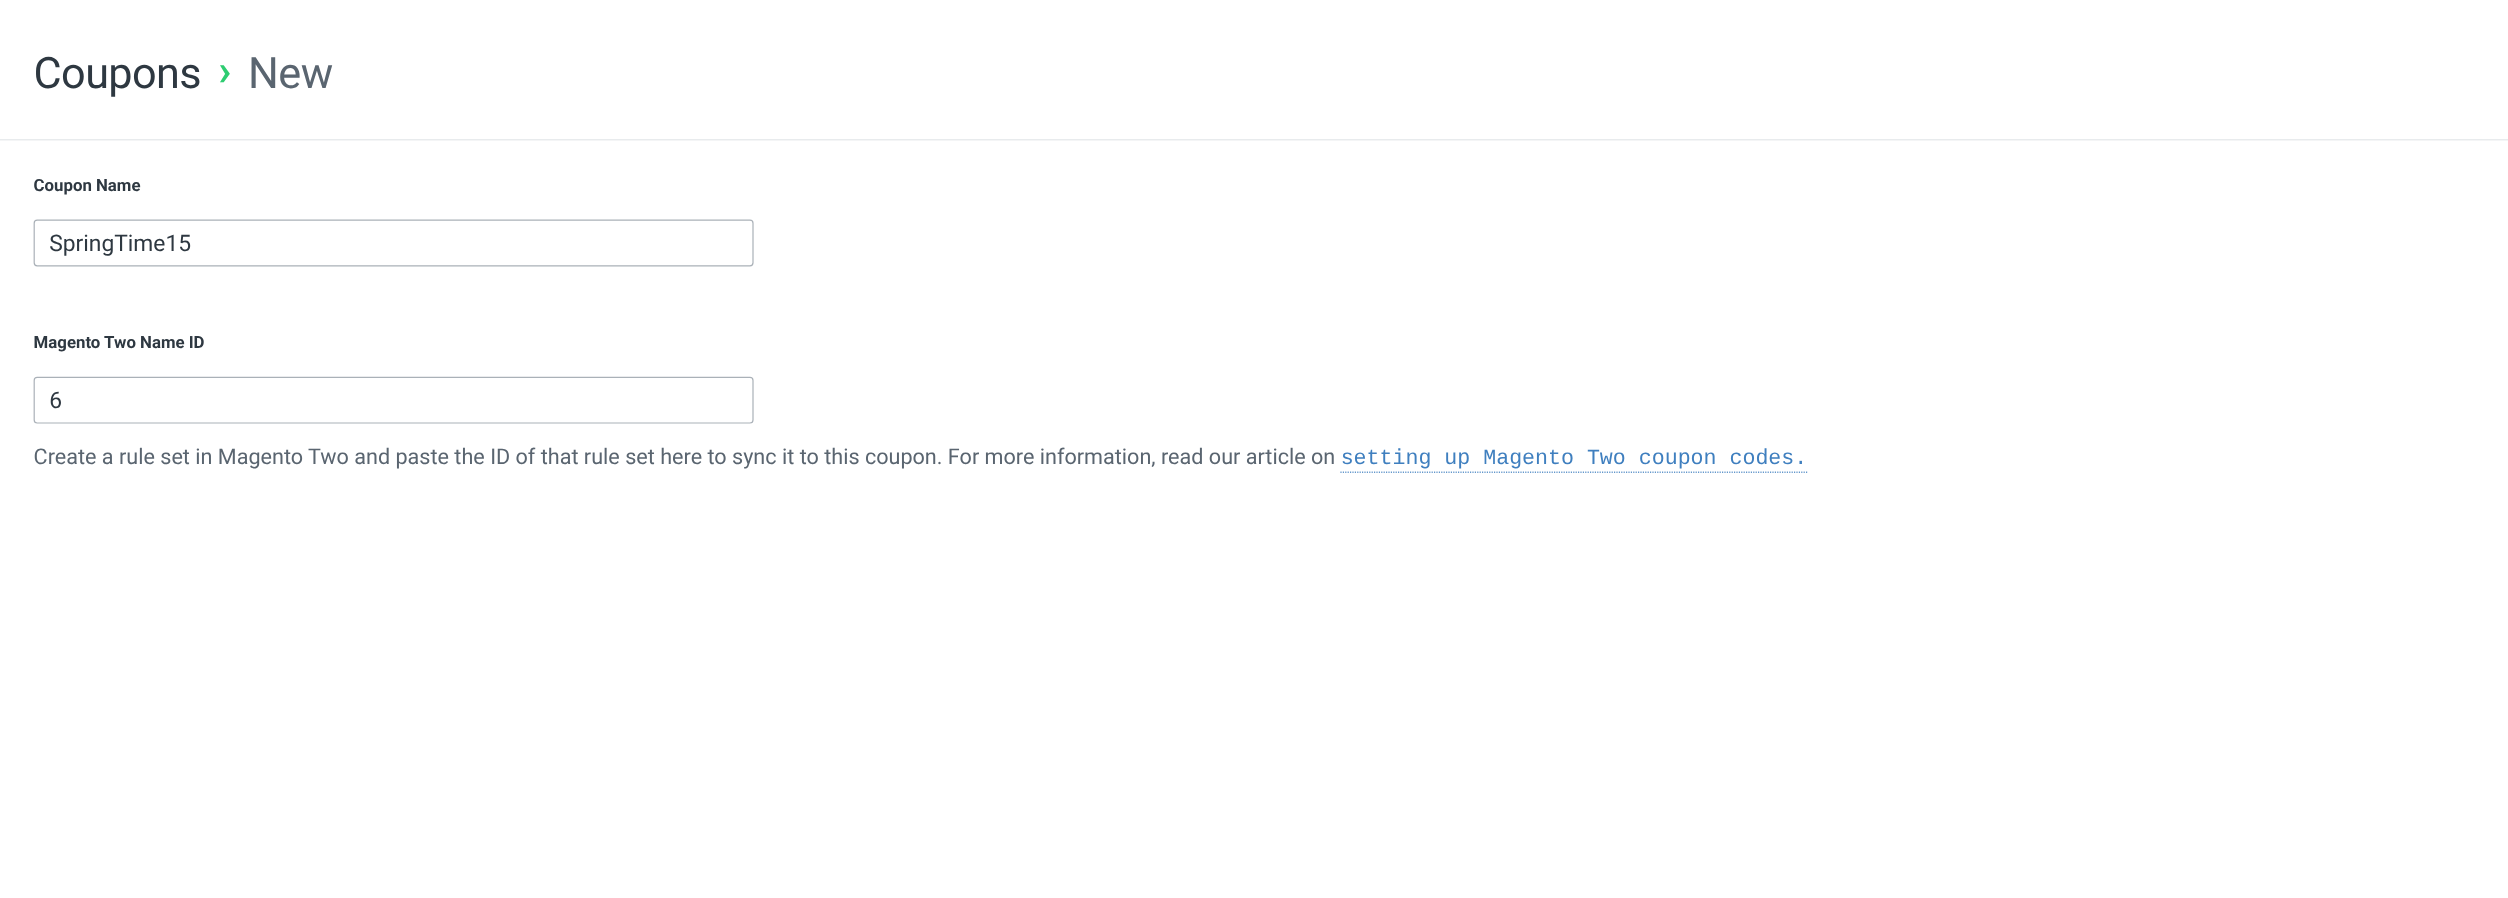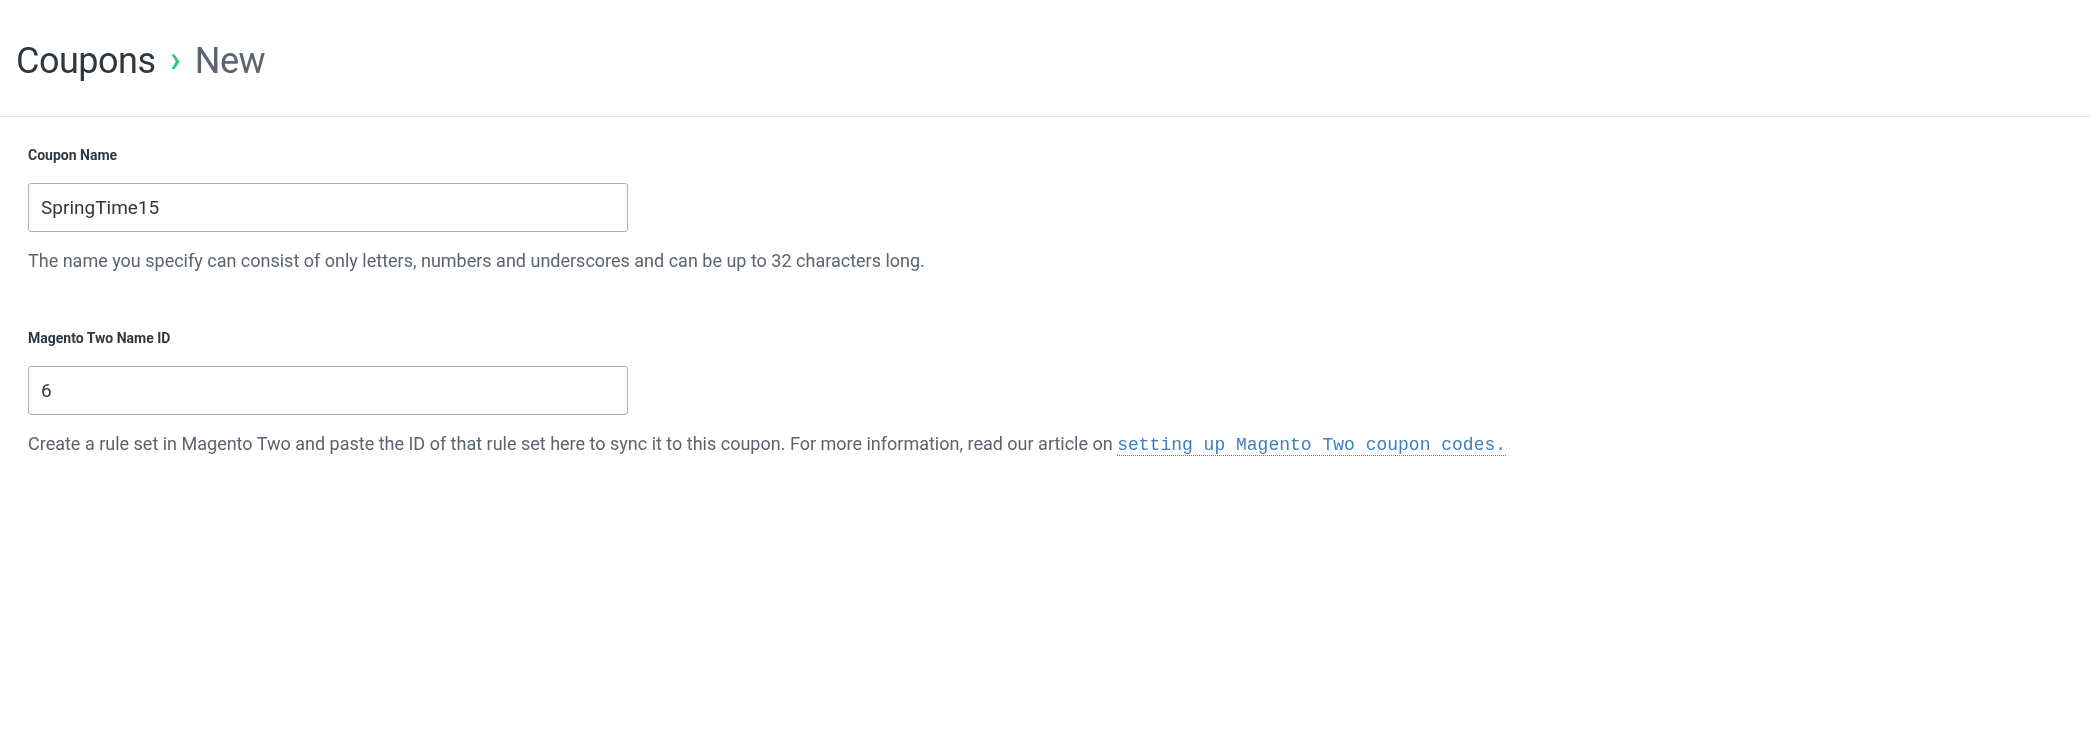--- a/index.html
+++ b/index.html
@@ -6,21 +6,21 @@
   box-sizing: border-box;
   margin: 0;
   padding: 0;
 }
 body {
   font-family: -apple-system, BlinkMacSystemFont, "Segoe UI", Roboto, Helvetica, Arial, sans-serif;
   background: #ffffff;
   color: #2e3841;
 }
 .page-header {
-  padding: 38px 28px 34px 16px;
+  padding: 38px 28px 34px 28px;
 }
 .breadcrumb {
   font-size: 36px;
   font-weight: 400;
   color: #2e3841;
   letter-spacing: -0.5px;
 }
 .breadcrumb-root {
   color: #2e3841;
 }
@@ -48,21 +48,21 @@
 .form-label {
   font-size: 14px;
   font-weight: 700;
   color: #2e3841;
   display: block;
   margin-bottom: 20px;
 }
 .text-input {
   width: 600px;
   max-width: 100%;
-  height: 49px;
+  height: 39px;
   padding: 8px 12px;
   font-size: 19px;
   color: #2e3841;
   border: 1px solid #aab1b8;
   border-radius: 3px;
   background: #ffffff;
   font-family: inherit;
 }
 .help-text {
   font-size: 18px;
@@ -89,21 +89,20 @@
   </h1>
 </div>
 
 <hr class="divider">
 
 <div class="form-area">
 
   <div class="form-group">
     <label class="form-label">Coupon Name</label>
     <input type="text" class="text-input" value="SpringTime15" style="">
-    <p class="help-text">The name you specify can consist of only letters, numbers and underscores and can be up to 32 characters long.</p>
   </div>
 
   <div class="form-group">
     <label class="form-label">Magento Two Name ID</label>
     <input type="text" class="text-input" value="6" style="">
     <p class="help-text">
       <span>Create a rule set in Magento Two and paste the ID of that rule set here to sync it to this coupon. For more information, read our article on </span><a class="help-link">setting up Magento Two coupon codes.</a>
     </p>
   </div>
 

